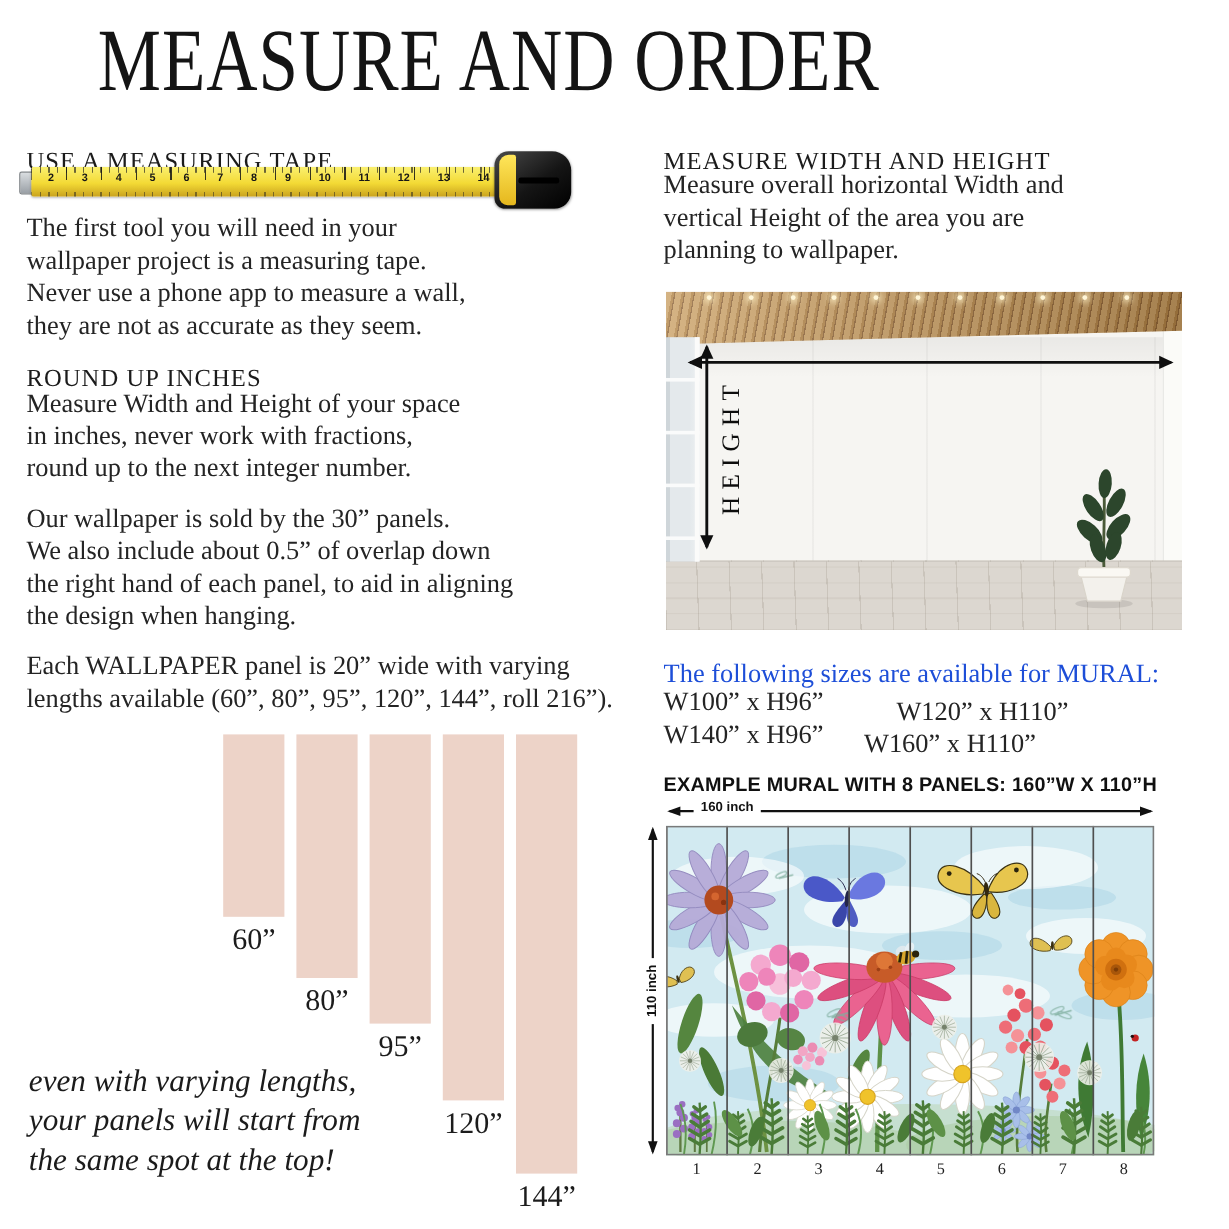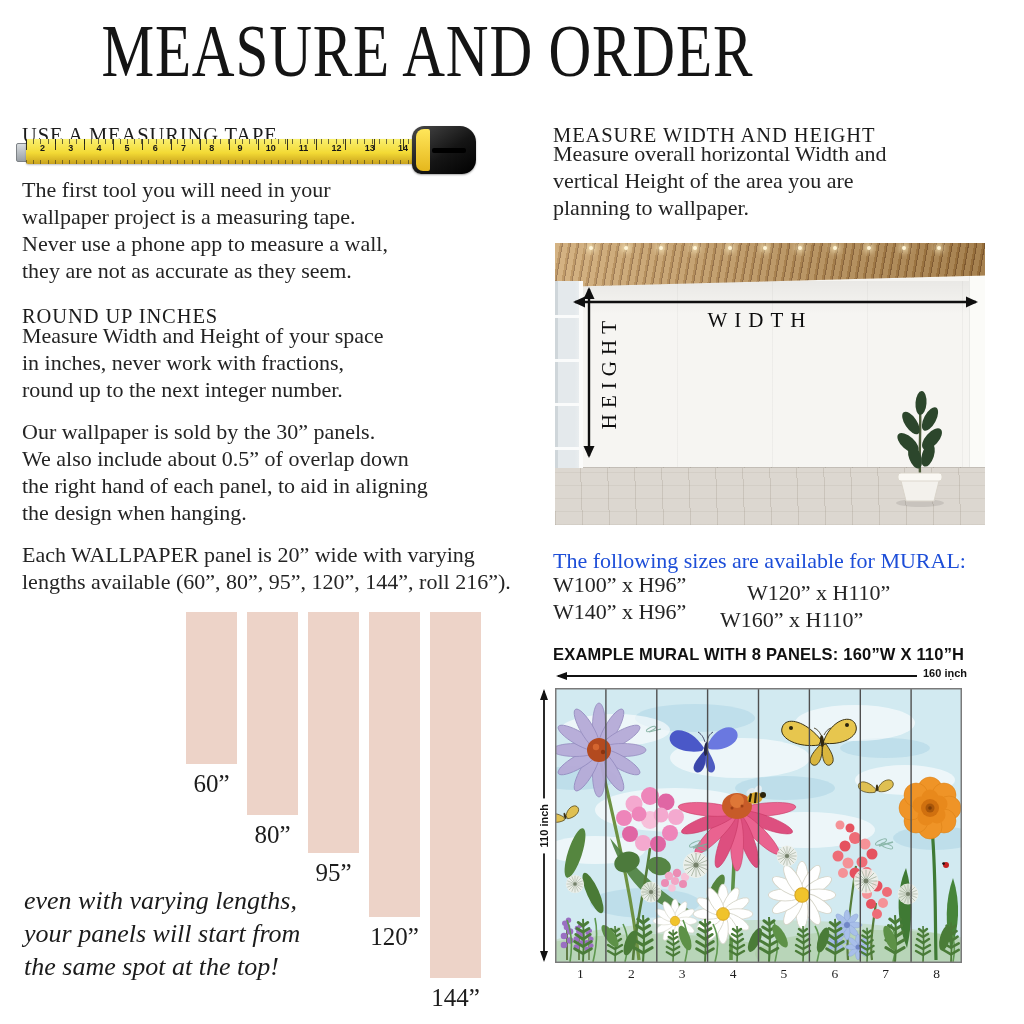--- a/index.html
+++ b/index.html
@@ -1,21 +1,21 @@
 <!DOCTYPE html>
 <html><head>
 <meta charset="utf-8">
 <style>
   html,body{margin:0;padding:0;}
   body{width:1024px;height:1024px;position:relative;overflow:hidden;background:#ffffff;
        font-family:"Liberation Serif",serif;color:#222;}
   .abs{position:absolute;}
 
   
-  .title-wrap{top:12px;left:0;width:816px;text-align:center;padding-left:19px;}
+  .title-wrap{top:12px;left:0;width:816px;}
   .title{display:inline-block;font-size:74px;line-height:78px;font-weight:400;color:#141414;
          transform:scaleX(.80);letter-spacing:1px;white-space:nowrap;}
 
   
   .sec-h{font-size:20.5px;letter-spacing:.9px;color:#1b1b1b;margin-top:12px;}
   .para{font-size:22px;line-height:27px;white-space:pre-line;color:#242424;}
   .note{font-style:italic;font-size:26px;line-height:33px;white-space:pre-line;color:#1b1b1b;}
   .sans-b{font-family:"Liberation Sans",sans-serif;font-weight:bold;}
 
   
@@ -79,21 +79,21 @@
 
   
   .sizes-title{left:553px;top:548px;font-size:22px;color:#1d4ed8;}
   .size-item{font-size:22px;color:#242424;}
 
   .example-title{left:553px;top:645px;font-size:16.5px;color:#101010;letter-spacing:.2px;}
 
   
   .dim-label{font-family:"Liberation Sans",sans-serif;font-weight:bold;font-size:11px;color:#111;
              background:#fff;padding:0 6px;}
-  .dim-top-wrap{left:566px;top:663px;width:407px;text-align:right;}
+  .dim-top-wrap{left:578px;top:663px;width:407px;text-align:left;}
   .dim-left-wrap{left:531px;top:688px;width:26px;height:275px;display:flex;align-items:center;justify-content:center;}
   .dim-left-wrap .dim-label{writing-mode:vertical-rl;transform:rotate(180deg);padding:6px 0;}
 
   .mural{left:555px;top:688px;width:407px;height:275px;}
   .pnl-nums{left:555px;top:966px;width:407px;display:flex;}
   .pnl-num{flex:1;text-align:center;font-size:13.5px;color:#1f1f1f;}
 </style>
 </head>
 <body>
 
@@ -224,21 +224,20 @@
       <line x1="20" y1="59" x2="421" y2="59"></line>
       <line x1="34" y1="46" x2="34" y2="213"></line>
     </g>
     <g fill="#0f0f0f">
       <polygon points="18,59 30,53.5 30,64.5"></polygon>
       <polygon points="423,59 411,53.5 411,64.5"></polygon>
       <polygon points="34,44 28.5,56 39.5,56"></polygon>
       <polygon points="34,215 28.5,203 39.5,203"></polygon>
     </g>
   </svg>
-  <div class="abs room-dim-label" style="left:110px;top:65px;width:190px;text-align:center;">WIDTH</div>
   <div class="abs room-dim-label room-h-label" style="left:42px;top:72px;">HEIGHT</div>
 </div>
 
 <div class="abs sizes-title">The following sizes are available for MURAL:</div>
 <div class="abs size-item" style="left:553px;top:572px;">W100” x H96”</div>
 <div class="abs size-item" style="left:553px;top:599px;text-align:right;">W140” x H96”</div>
 <div class="abs size-item" style="left:747px;top:580px;">W120” x H110”</div>
 <div class="abs size-item" style="left:720px;top:607px;">W160” x H110”</div>
 
 <div class="abs example-title sans-b">EXAMPLE MURAL WITH 8 PANELS: 160”W X 110”H</div>

